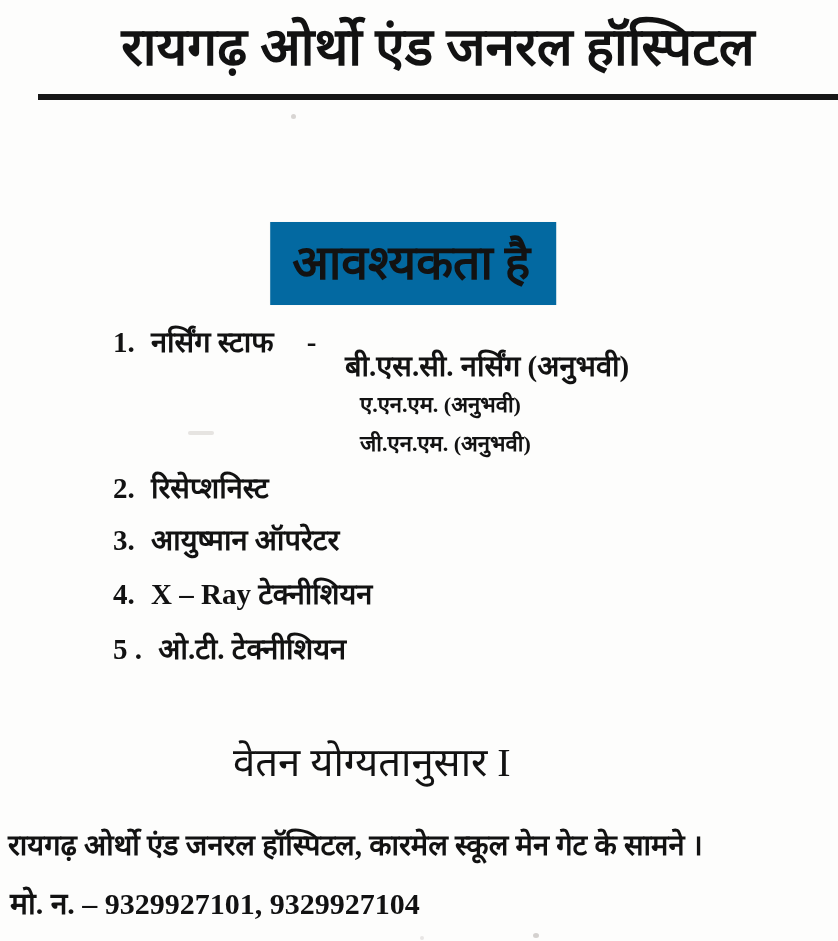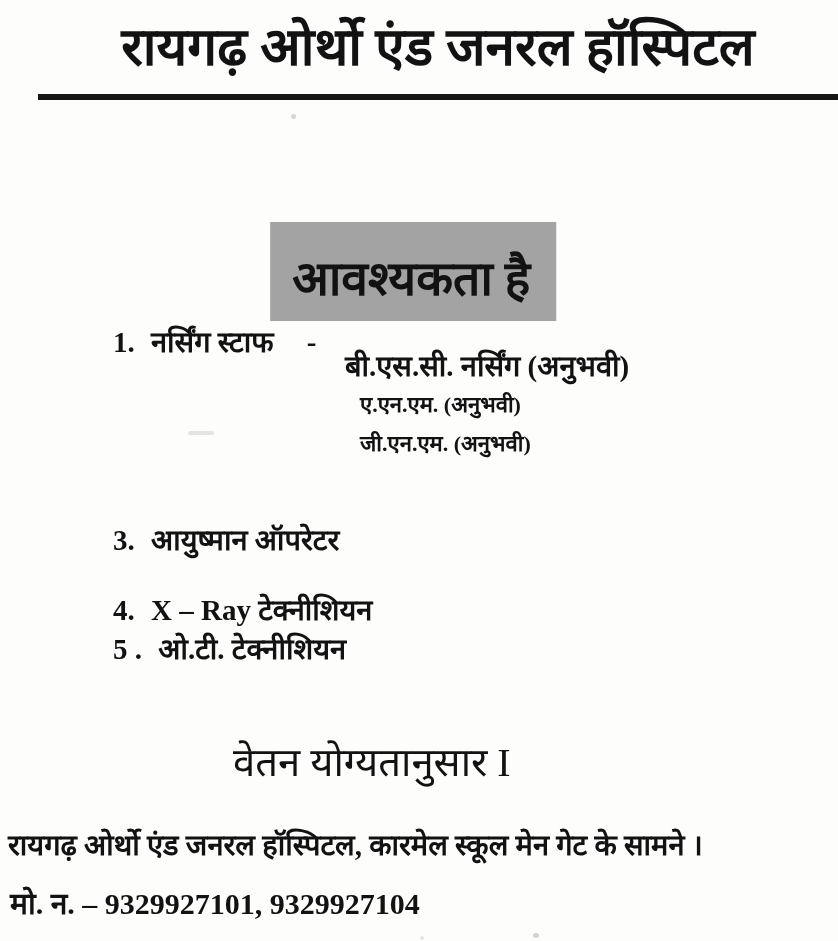--- a/index.html
+++ b/index.html
@@ -37,22 +37,22 @@
     margin: 0;
     white-space: nowrap;
     letter-spacing: 0px;
   }
   
   .heading-box {
     position: absolute;
     top: 222px;
     left: 50%;
     transform: translateX(-52%);
-    background: #a3a3a3;
-    padding: 22px 26px 12px 22px;
+    background: #0369a1;
+    padding: 6px 26px 12px 22px;
     font-size: 48px;
     font-weight: 700;
     white-space: nowrap;
     box-shadow: 0 0 2px rgba(0,0,0,0.04);
   }
   
   .v-row {
     position: absolute;
     left: 113px;
     font-size: 29px;
@@ -122,27 +122,31 @@
 
   <div class="v-row" style="top:327px">
     <span class="num">1.</span>
     <span class="role">नर्सिंग स्टाफ</span>
     <span class="dash">-</span>
     <span class="first-qual">बी.एस.सी. नर्सिंग (अनुभवी)</span>
   </div>
   <div class="sub-qual" style="top:388px">ए.एन.एम. (अनुभवी)</div>
   <div class="sub-qual" style="top:427px">जी.एन.एम. (अनुभवी)</div>
 
+  <div class="v-row" style="top:473px">
+    <span class="num">2.</span>
+    <span class="role">रिसेप्शनिस्ट</span>
+  </div>
 
   <div class="v-row" style="top:525px">
     <span class="num">3.</span>
     <span class="role">आयुष्मान ऑपरेटर</span>
   </div>
 
-  <div class="v-row" style="top:595px">
+  <div class="v-row" style="top:579px">
     <span class="num">4.</span>
     <span class="role">X – Ray टेक्नीशियन</span>
   </div>
 
   <div class="v-row" style="top:634px">
     <span class="num">5 .</span>
     <span class="role">ओ.टी. टेक्नीशियन</span>
   </div>
 
   <div class="salary">वेतन योग्यतानुसार I</div>

